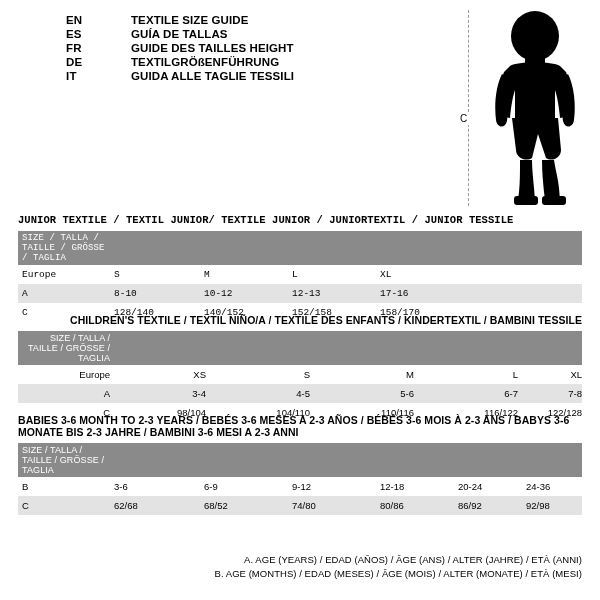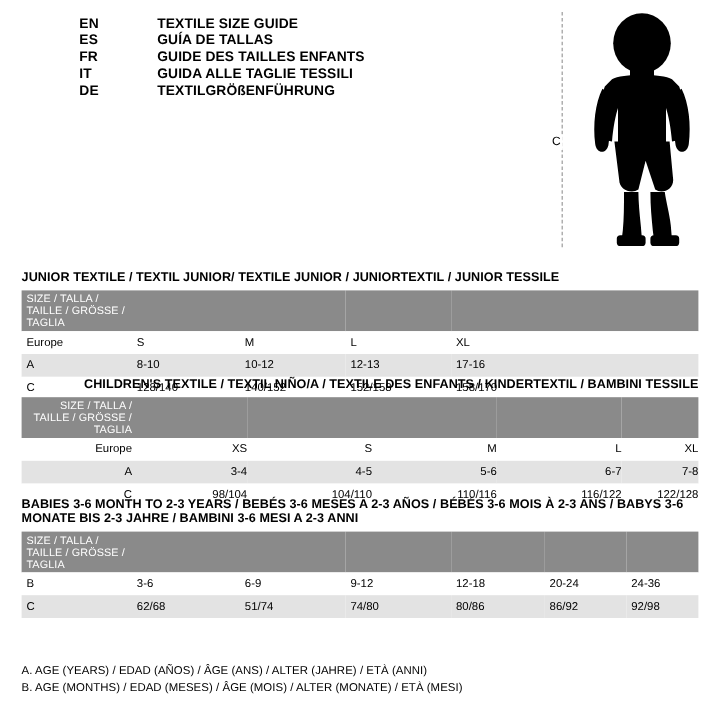--- a/index.html
+++ b/index.html
@@ -116,20 +116,21 @@
   }
 
   
 
   
   .legend {
     position: absolute;
     left: 18px;
     bottom: 18px;
     width: 564px;
+    text-align: right;
   }
   .legend div {
     font-size: 9.5px;
     margin-bottom: 3px;
     letter-spacing: 0.05px;
   }
 </style>
 </head>
 <body>
 
@@ -139,29 +140,29 @@
     <div class="header-row">
       <div class="lang-code">EN</div>
       <div class="lang-title">TEXTILE SIZE GUIDE</div>
     </div>
     <div class="header-row">
       <div class="lang-code">ES</div>
       <div class="lang-title">GUÍA DE TALLAS</div>
     </div>
     <div class="header-row">
       <div class="lang-code">FR</div>
-      <div class="lang-title">GUIDE DES TAILLES ENFANTS</div>
+      <div class="lang-title">GUIDE DES TAILLES HEIGHT</div>
+    </div>
+    <div class="header-row">
+      <div class="lang-code">DE</div>
+      <div class="lang-title">TEXTILGRÖßENFÜHRUNG</div>
     </div>
     <div class="header-row">
       <div class="lang-code">IT</div>
       <div class="lang-title">GUIDA ALLE TAGLIE TESSILI</div>
-    </div>
-    <div class="header-row">
-      <div class="lang-code">DE</div>
-      <div class="lang-title">TEXTILGRÖßENFÜHRUNG</div>
     </div>
   </div>
 
   <div class="figure-area">
     <div class="dashed-line"></div>
     <div class="c-label">C</div>
     <div class="silhouette">
       <svg width="110" height="196" viewBox="0 0 110 196" xmlns="http://www.w3.org/2000/svg">
         <g fill="#000000">
 
@@ -181,21 +182,21 @@
 
           <path d="M62 150 C62 162, 63 172, 64 182 L65 190 L80 190 L79 178 C78 168, 75 158, 74 150 Z"></path>
 
           <rect x="34" y="186" width="24" height="9" rx="3"></rect>
           <rect x="62" y="186" width="24" height="9" rx="3"></rect>
         </g>
       </svg>
     </div>
   </div>
 
-  <div class="section" style="top:225px;">
+  <div class="section" style="top:214px;font-family:Liberation Mono, monospace;">
     <div class="section-title">JUNIOR TEXTILE / TEXTIL JUNIOR/ TEXTILE JUNIOR / JUNIORTEXTIL / JUNIOR TESSILE</div>
     <table class="size-table">
       <colgroup>
         <col style="width:92px">
           <col style="width:90px">
           <col style="width:88px">
           <col style="width:88px">
           <col style="width:206px">
       </colgroup>
       <tbody>
@@ -306,21 +307,21 @@
           <td>3-6</td>
           <td>6-9</td>
           <td>9-12</td>
           <td>12-18</td>
           <td>20-24</td>
           <td>24-36</td>
         </tr>
         <tr class="shaded">
           <td>C</td>
           <td>62/68</td>
-          <td>51/74</td>
+          <td>68/52</td>
           <td>74/80</td>
           <td>80/86</td>
           <td>86/92</td>
           <td>92/98</td>
         </tr>
       </tbody>
     </table>
   </div>
 
   <div class="legend">

